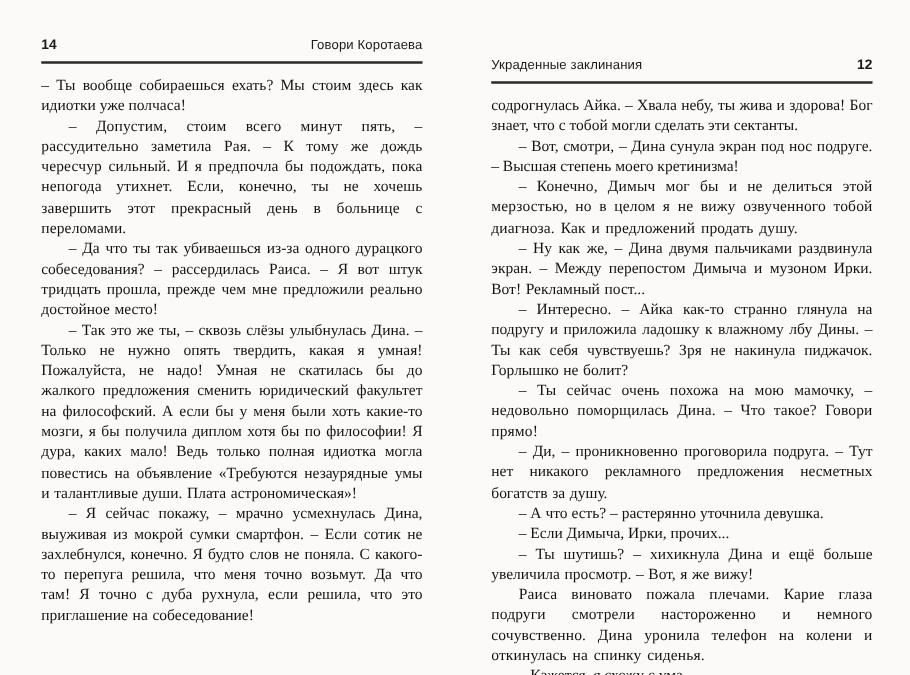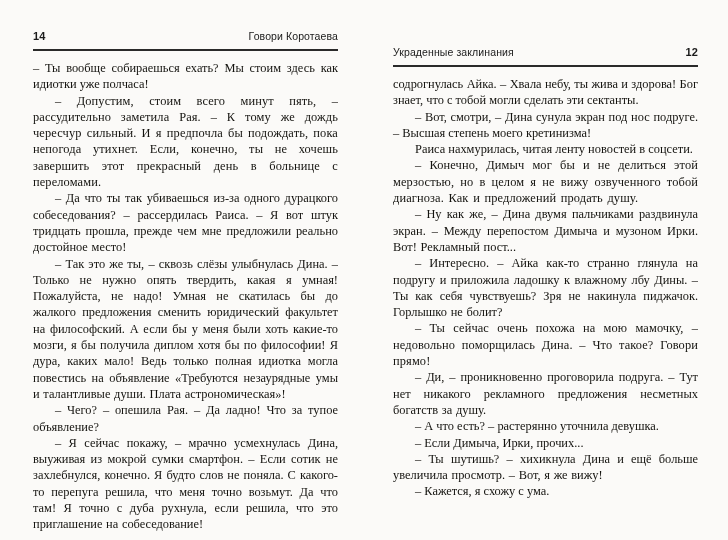--- a/index.html
+++ b/index.html
@@ -115,48 +115,47 @@
         <span class="head-folio">14</span>
         <span class="head-title">Говори Коротаева</span>
         <span class="rule"></span>
       </div>
 
       <div class="body-text">
         <p class="no-indent">– Ты вообще собираешься ехать? Мы стоим здесь как идиотки уже полчаса!</p>
         <p class="looser">– Допустим, стоим всего минут пять, – рассудительно заметила Рая. – К тому же дождь чересчур сильный. И я предпочла бы подождать, пока непогода утихнет. Если, конечно, ты не хочешь завершить этот прекрасный день в больнице с переломами.</p>
         <p class="loose">– Да что ты так убиваешься из-за одного дурацкого собеседования? – рассердилась Раиса. – Я вот штук тридцать прошла, прежде чем мне предложили реально достойное место!</p>
         <p class="loose">– Так это же ты, – сквозь слёзы улыбнулась Дина. – Только не нужно опять твердить, какая я умная! Пожалуйста, не надо! Умная не скатилась бы до жалкого предложения сменить юридический факультет на философский. А если бы у меня были хоть какие-то мозги, я бы получила диплом хотя бы по философии! Я дура, каких мало! Ведь только полная идиотка могла повестись на объявление «Требуются незаурядные умы и талантливые души. Плата астрономическая»!</p>
-        <p>– Чего? – опешила Рая. – Да ладно! Что за тупое объявление?</p>
         <p class="loose">– Я сейчас покажу, – мрачно усмехнулась Дина, выуживая из мокрой сумки смартфон. – Если сотик не захлебнулся, конечно. Я будто слов не поняла. С какого-то перепуга решила, что меня точно возьмут. Да что там! Я точно с дуба рухнула, если решила, что это приглашение на собеседование!</p>
 
       </div>
 
     </div>
   </div>
 
   <div class="page page-right">
     <div class="page-inner">
 
       <div class="running-head">
         <span class="head-title">Украденные заклинания</span>
         <span class="head-folio">12</span>
         <span class="rule"></span>
       </div>
 
       <div class="body-text">
         <p class="no-indent">содрогнулась Айка. – Хвала небу, ты жива и здорова! Бог знает, что с тобой могли сделать эти сектанты.</p>
         <p>– Вот, смотри, – Дина сунула экран под нос подруге. – Высшая степень моего кретинизма!</p>
-        <p>Раиса нахмурилась, читая ленту новостей в соцсети.</p>
         <p class="looser">– Конечно, Димыч мог бы и не делиться этой мерзостью, но в целом я не вижу озвученного тобой диагноза. Как и предложений продать душу.</p>
         <p class="loose">– Ну как же, – Дина двумя пальчиками раздвинула экран. – Между перепостом Димыча и музоном Ирки. Вот! Рекламный пост...</p>
         <p class="loose">– Интересно. – Айка как-то странно глянула на подругу и приложила ладошку к влажному лбу Дины. – Ты как себя чувствуешь? Зря не накинула пиджачок. Горлышко не болит?</p>
         <p class="looser">– Ты сейчас очень похожа на мою мамочку, – недовольно поморщилась Дина. – Что такое? Говори прямо!</p>
         <p class="loose">– Ди, – проникновенно проговорила подруга. – Тут нет никакого рекламного предложения несметных богатств за душу.</p>
         <p>– А что есть? – растерянно уточнила девушка.</p>
         <p>– Если Димыча, Ирки, прочих...</p>
         <p class="loose">– Ты шутишь? – хихикнула Дина и ещё больше увеличила просмотр. – Вот, я же вижу!</p>
+        <p class="looser">Раиса виновато пожала плечами. Карие глаза подруги смотрели настороженно и немного сочувственно. Дина уронила телефон на колени и откинулась на спинку сиденья.</p>
         <p>– Кажется, я схожу с ума.</p>
       </div>
 
     </div>
   </div>
 
 </div>
 
 </body></html>

